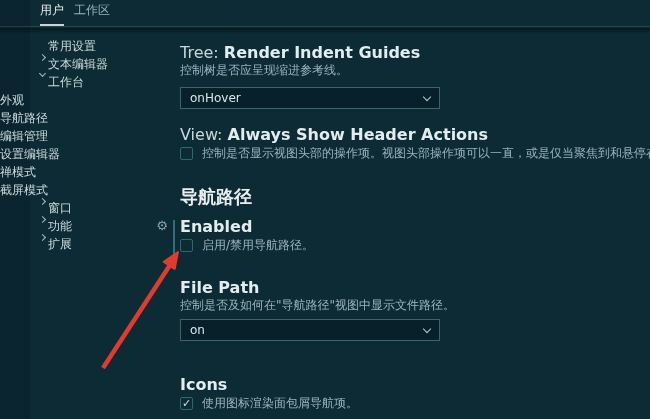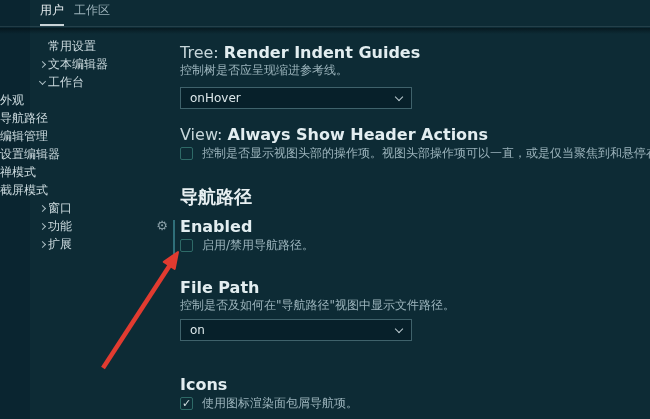--- a/index.html
+++ b/index.html
@@ -28,37 +28,37 @@
   .tab.inactive { color:#9cb2ba; }
   .header-shadow {
     position:absolute; top:28px; left:0; width:650px; height:6px;
     background:linear-gradient(to bottom, rgba(2,14,19,0.6), rgba(2,14,19,0));
   }
 
   
   .sidebar { position:absolute; top:37px; left:0; width:174px; }
   .side-row {
     height:18px; line-height:18px; font-size:12px; color:#ccdade;
-    display:flex; align-items:center; cursor:pointer; white-space:nowrap;
+    display:flex; align-items:flex-start; cursor:pointer; white-space:nowrap;
   }
   .side-row .chev-box { width:12px; display:inline-flex; justify-content:center; flex:0 0 12px; }
   .side-row.lvl1 { padding-left:36px; }
   .side-row.lvl2 { }
   .chev { width:5px; height:5px; border-right:1.3px solid #a9bcc2; border-bottom:1.3px solid #a9bcc2; display:inline-block; }
   .chev.right { transform:rotate(-45deg); margin-top:0px; }
   .chev.down  { transform:rotate(45deg); margin-top:-2px; }
 
   
   .content { position:absolute; left:180px; top:45px; width:458px; }
   .setting-title { font-size:16px; line-height:15px; color:#e2edf0; font-weight:bold; white-space:nowrap; }
   .setting-title .prefix { font-weight:normal; color:#c6d6da; }
   .setting-desc { font-size:12px; line-height:15px; color:#9cb4bc; margin-top:3px; white-space:nowrap; }
 
   .dropdown {
-    margin-top:9px; width:232px; height:22px; background:#07202a;
+    margin-top:9px; width:260px; height:22px; background:#07202a;
     border:1px solid #3f626b; color:#dce7ea; font-size:12px;
     display:flex; align-items:center; padding:0 9px; cursor:pointer;
   }
   .dropdown .dd-value { flex:1; }
   .dd-chev { width:6px; height:6px; border-right:1.4px solid #bccad0; border-bottom:1.4px solid #bccad0; transform:rotate(45deg); margin-top:-3px; }
 
   .checkbox-row { display:flex; align-items:center; margin-top:3px; }
   .checkbox {
     width:13px; height:13px; border:1px solid #2e6a67; border-radius:2px;
     background:transparent; flex:0 0 13px; cursor:pointer;

